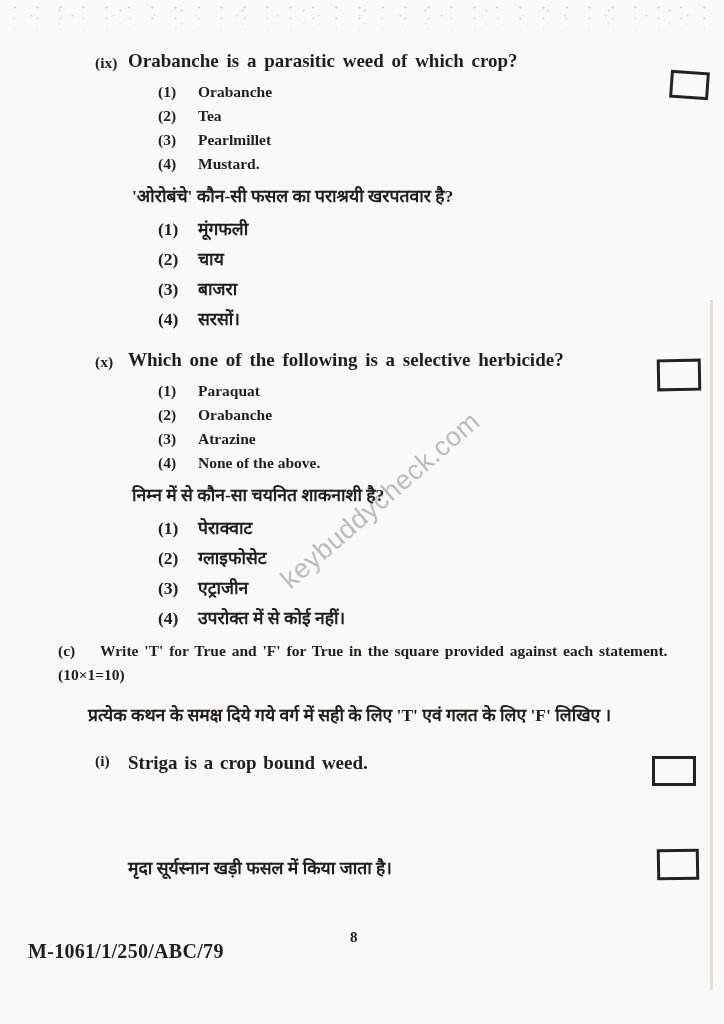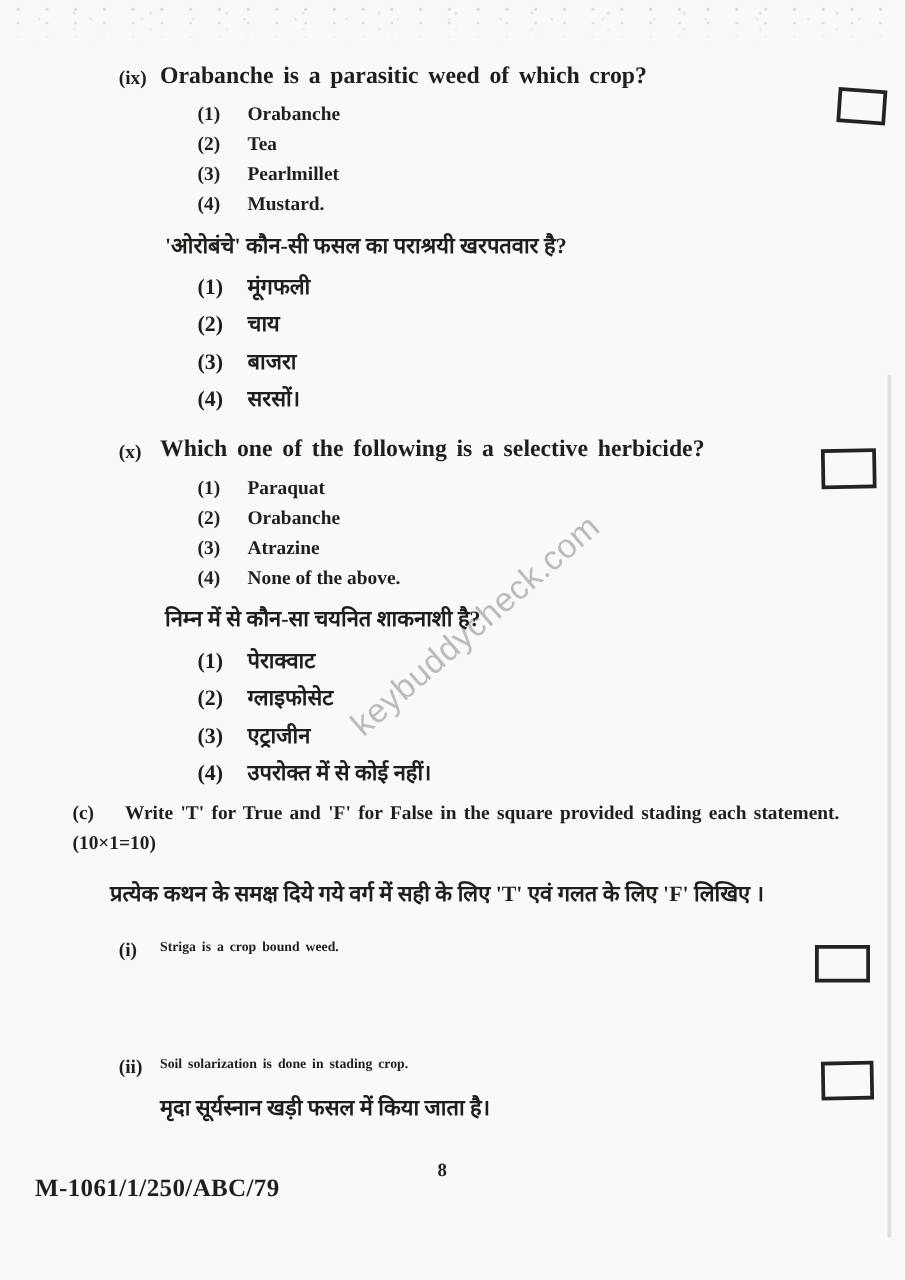--- a/index.html
+++ b/index.html
@@ -58,21 +58,21 @@
   .sec-c { width:628px; }
   .c-head { display:flex; }
   .c-label { flex:none; width:42px; font-weight:700; font-size:15.5px; }
   .c-text { font-weight:700; font-size:15.5px; word-spacing:2px; }
   .c-marks { margin-top:6px; font-weight:700; font-size:15.5px; }
   .c-hi { margin-left:30px; margin-top:18px; line-height:26px; }
 
   .st { width:560px; }
   .st-head { display:flex; }
   .st-label { flex:none; width:33px; font-weight:700; font-size:15.5px; }
-  .st-text { font-weight:700; font-size:11px; word-spacing:2px; }
+  .st-text { font-weight:700; font-size:19px; word-spacing:2px; }
   .st-hi { margin-left:33px; margin-top:10px; }
 
   .ansbox {
     position:absolute; border:3px solid #26221f; background:transparent; z-index:2;
   }
   .footer-code { position:absolute; left:28px; top:940px; font-weight:700; font-size:20px; letter-spacing:.3px; }
   .page-num { position:absolute; left:350px; top:929px; font-weight:700; font-size:15px; }
 </style>
 </head>
 <body>
@@ -167,38 +167,34 @@
       <div class="opt hi">
         <span class="o-num">(4)</span>
         <span class="o-txt">उपरोक्त में से कोई नहीं।</span>
       </div>
     </div>
   </section>
 
   <section class="layer sec-c" style="left:58px; top:642px;">
     <div class="c-head">
       <span class="c-label">(c)</span>
-      <span class="c-text">Write 'T' for True and 'F' for False in the square provided stading each statement.</span>
+      <span class="c-text">Write 'T' for True and 'F' for True in the square provided against each statement.</span>
     </div>
     <div class="c-marks">(10×1=10)</div>
     <div class="c-hi hi">प्रत्येक कथन के समक्ष दिये गये वर्ग में सही के लिए 'T' एवं गलत के लिए 'F' लिखिए ।</div>
   </section>
 
   <section class="layer st" style="left:95px; top:752px;">
     <div class="st-head">
       <span class="st-label">(i)</span>
       <span class="st-text">Striga is a crop bound weed.</span>
     </div>
   </section>
 
   <section class="layer st" style="left:95px; top:845px;">
-    <div class="st-head">
-      <span class="st-label">(ii)</span>
-      <span class="st-text">Soil solarization is done in stading crop.</span>
-    </div>
     <div class="st-hi hi">मृदा सूर्यस्नान खड़ी फसल में किया जाता है।</div>
   </section>
 
   <div class="ansbox" style="left:670px; top:71px;  width:33px; height:22px; transform:rotate(4deg);"></div>
   <div class="ansbox" style="left:657px; top:359px; width:38px; height:26px; transform:rotate(-1deg);"></div>
   <div class="ansbox" style="left:652px; top:756px; width:38px; height:24px;"></div>
   <div class="ansbox" style="left:657px; top:849px; width:36px; height:25px; transform:rotate(-1deg);"></div>
 
   <div class="footer-code">M-1061/1/250/ABC/79</div>
   <div class="page-num">8</div>

